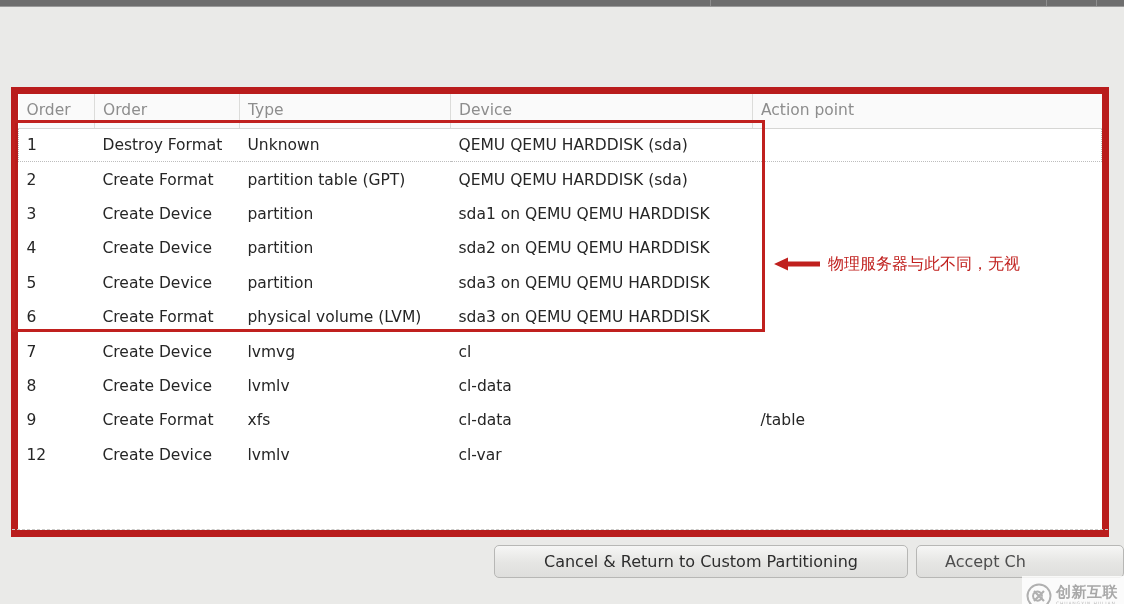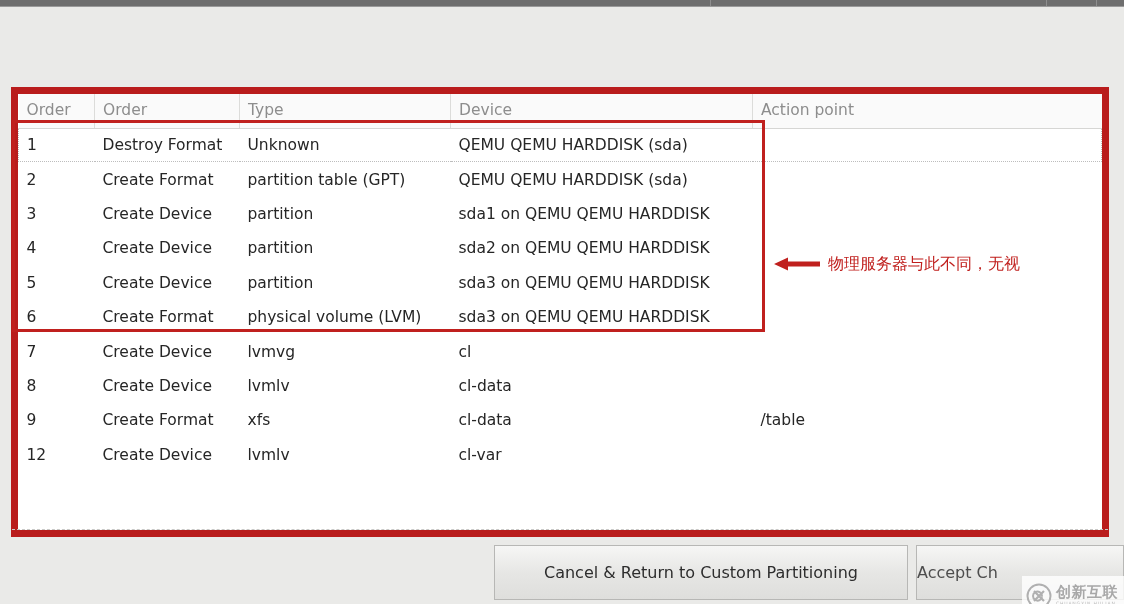--- a/index.html
+++ b/index.html
@@ -162,43 +162,44 @@
     position: absolute;
     left: 0;
     top: 538px;
     width: 1124px;
     height: 66px;
     background: #eaeae8;
   }
   .btn {
     position: absolute;
     top: 545px;
-    height: 55px;
+    height: 33px;
     background: linear-gradient(to bottom, #f6f6f5 0%, #e6e6e4 52%, #dededc 100%);
     border: 1px solid #b7b7b5;
-    border-radius: 0;
+    border-radius: 5px;
     color: #2d2d2d;
     font-size: 16px;
     font-family: "DejaVu Sans", "Liberation Sans", sans-serif;
     display: flex;
     align-items: center;
     justify-content: center;
     box-sizing: border-box;
     cursor: pointer;
     white-space: nowrap;
     overflow: hidden;
   }
   .btn-cancel {
     left: 494px;
     width: 414px;
   }
   .btn-accept {
     left: 916px;
     width: 208px;
     justify-content: flex-start;
+    padding-left: 28px;
     color: #4d4d4d;
   }
 
   
   .watermark {
     position: absolute;
     left: 1022px;
     top: 564px;
     width: 102px;
     height: 40px;

